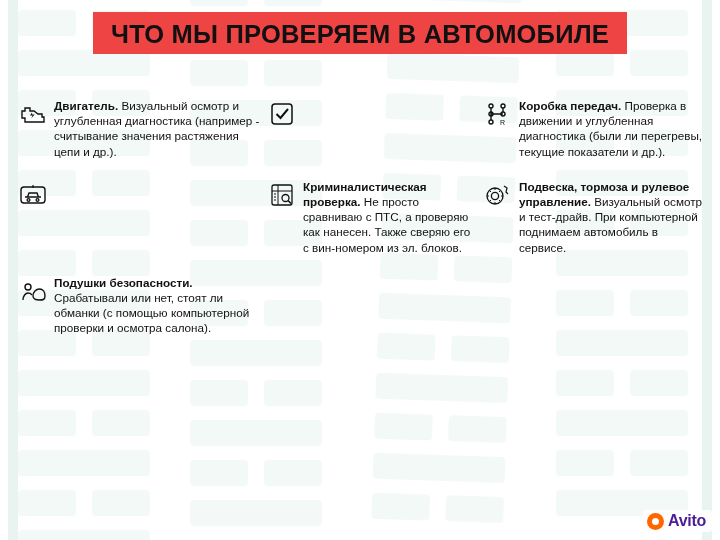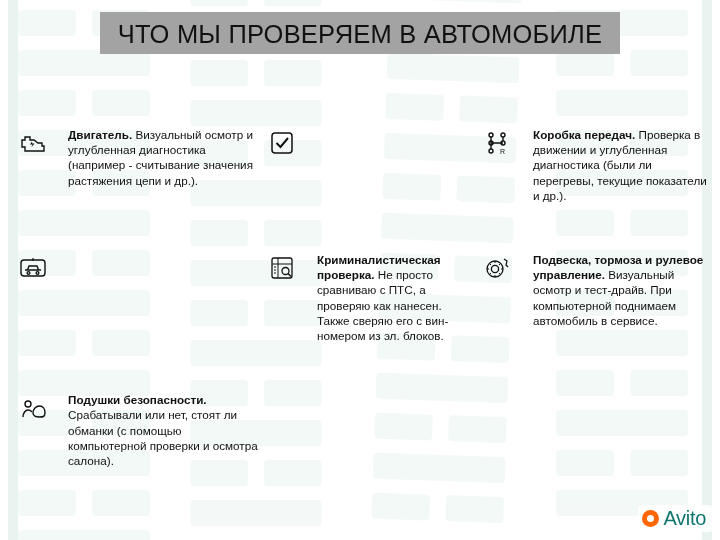--- a/index.html
+++ b/index.html
@@ -59,24 +59,24 @@
   .header {
     position: absolute;
     top: 12px;
     left: 0;
     right: 0;
     z-index: 3;
     text-align: center;
   }
   .title {
     display: inline-block;
-    background: #a3a3a3;
+    background: #ef4444;
     padding: 8px 18px 6px 18px;
     font-size: 25.5px;
-    font-weight: normal;
+    font-weight: bold;
     color: #111111;
     letter-spacing: 0.2px;
     line-height: 1.1;
     white-space: nowrap;
   }
   
   .grid {
     position: absolute;
     top: 98px;
     left: 18px;
@@ -84,22 +84,21 @@
     z-index: 2;
     display: grid;
     grid-template-columns: 243px 210px 225px;
     grid-auto-rows: min-content;
     row-gap: 20px;
     column-gap: 6px;
   }
   .cell {
     display: flex;
     align-items: flex-start;
-    gap: 20px;
-    margin-top: 29px;
+    gap: 6px;
   }
   .icon-box {
     flex: 0 0 auto;
     width: 30px;
     height: 30px;
     margin-top: 1px;
     display: flex;
     align-items: center;
     justify-content: center;
   }
@@ -138,23 +137,23 @@
     content: "";
     position: absolute;
     left: 5px;
     top: 5px;
     width: 7px;
     height: 7px;
     border-radius: 50%;
     background: #ffffff;
   }
   .wm-text {
-    font-size: 20px;
-    font-weight: normal;
-    color: #0f766e;
+    font-size: 16px;
+    font-weight: bold;
+    color: #4c1d95;
     letter-spacing: -0.3px;
   }
 </style>
 </head>
 <body>
 
 <div id="page">
 
   <div class="bg-wrap">
     <div class="side-edge" style="left:8px"></div>

